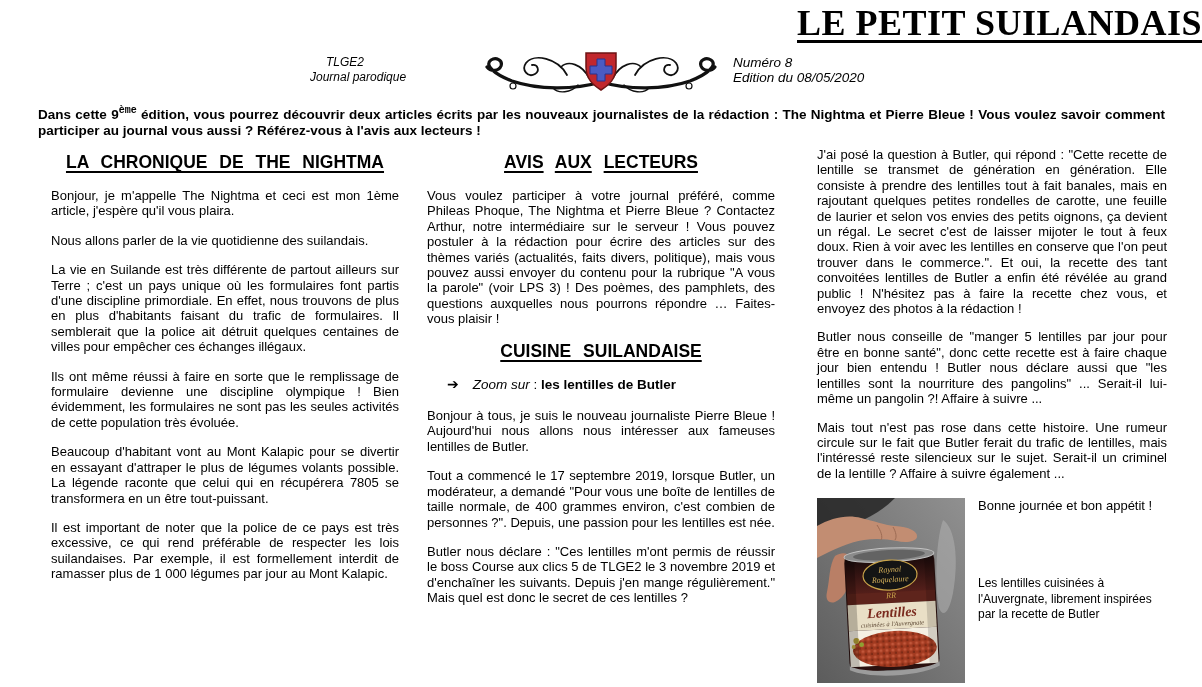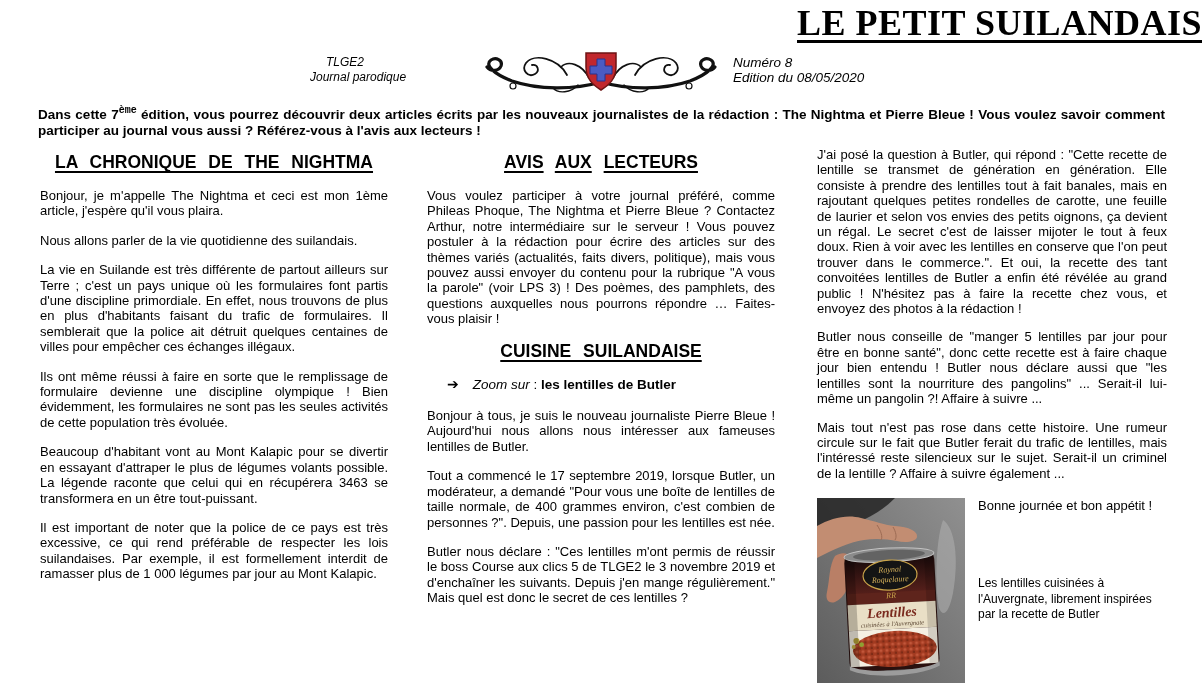--- a/index.html
+++ b/index.html
@@ -41,21 +41,21 @@
   
   .intro {
     position:absolute; left:38px; top:103px; width:1127px;
     font-weight:bold; font-size:13.5px; line-height:16.5px;
     text-align:justify;
   }
   .intro sup { font-size:10px;font-family:Liberation Mono, monospace; }
 
   
   .col { position:absolute; width:348px; font-size:13px; line-height:15.4px; }
-  .col-1 { left:40px;  top:152px; }
+  .col-1 { left:51px;  top:152px; }
   .col-2 { left:427px; top:152px; }
   .col-3 { left:817px; top:147px; width:350px; }
 
   .article-heading {
     text-align:center;
     font-size:17.5px;
     word-spacing:7px;
     margin:0 0 16px 0;
     line-height:20px;
     white-space:nowrap;
@@ -119,30 +119,30 @@
       <path d="M11,7 h8 v7 h7 v8 h-7 v7 h-8 v-7 h-7 v-8 h7 Z" fill="#4a5bc4" stroke="#26328f" stroke-width="1"></path>
     </g>
   </svg>
 
   <div class="subhead-right">
     <div class="l1">Numéro 8</div>
     <div class="l2">Edition du 08/05/2020</div>
   </div>
 
   <div class="intro">
-    <span>Dans cette 7</span><sup>ème</sup><span> édition, vous pourrez découvrir deux articles écrits par les nouveaux journalistes de la rédaction : The Nightma et Pierre Bleue ! Vous voulez savoir comment participer au journal vous aussi ? Référez-vous à l'avis aux lecteurs !</span>
+    <span>Dans cette 9</span><sup>ème</sup><span> édition, vous pourrez découvrir deux articles écrits par les nouveaux journalistes de la rédaction : The Nightma et Pierre Bleue ! Vous voulez savoir comment participer au journal vous aussi ? Référez-vous à l'avis aux lecteurs !</span>
   </div>
 
   <div class="col col-1">
     <h2 class="article-heading"><span class="uw">LA CHRONIQUE DE THE NIGHTMA</span></h2>
     <p>Bonjour, je m'appelle The Nightma et ceci est mon 1ème article, j'espère qu'il vous plaira.</p>
     <p>Nous allons parler de la vie quotidienne des suilandais.</p>
     <p>La vie en Suilande est très différente de partout ailleurs sur Terre ; c'est un pays unique où les formulaires font partis d'une discipline primordiale. En effet, nous trouvons de plus en plus d'habitants faisant du trafic de formulaires. Il semblerait que la police ait détruit quelques centaines de villes pour empêcher ces échanges illégaux.</p>
     <p>Ils ont même réussi à faire en sorte que le remplissage de formulaire devienne une discipline olympique ! Bien évidemment, les formulaires ne sont pas les seules activités de cette population très évoluée.</p>
-    <p>Beaucoup d'habitant vont au Mont Kalapic pour se divertir en essayant d'attraper le plus de légumes volants possible. La légende raconte que celui qui en récupérera 3463 se transformera en un être tout-puissant.</p>
+    <p>Beaucoup d'habitant vont au Mont Kalapic pour se divertir en essayant d'attraper le plus de légumes volants possible. La légende raconte que celui qui en récupérera 7805 se transformera en un être tout-puissant.</p>
     <p>Il est important de noter que la police de ce pays est très excessive, ce qui rend préférable de respecter les lois suilandaises. Par exemple, il est formellement interdit de ramasser plus de 1 000 légumes par jour au Mont Kalapic.</p>
   </div>
 
   <div class="col col-2">
     <h2 class="article-heading"><span class="uw">AVIS</span> <span class="uw">AUX</span> <span class="uw">LECTEURS</span></h2>
     <p>Vous voulez participer à votre journal préféré, comme Phileas Phoque, The Nightma et Pierre Bleue ? Contactez Arthur, notre intermédiaire sur le serveur ! Vous pouvez postuler à la rédaction pour écrire des articles sur des thèmes variés (actualités, faits divers, politique), mais vous pouvez aussi envoyer du contenu pour la rubrique "A vous la parole" (voir LPS 3) ! Des poèmes, des pamphlets, des questions auxquelles nous pourrons répondre … Faites-vous plaisir !</p>
 
     <h2 class="article-heading cuisine-heading"><span class="uw">CUISINE SUILANDAISE</span></h2>
     <div class="zoom-line">
       <span class="arrow">➔</span><span class="it">Zoom sur</span><span> : </span><span class="bd">les lentilles de Butler</span>

